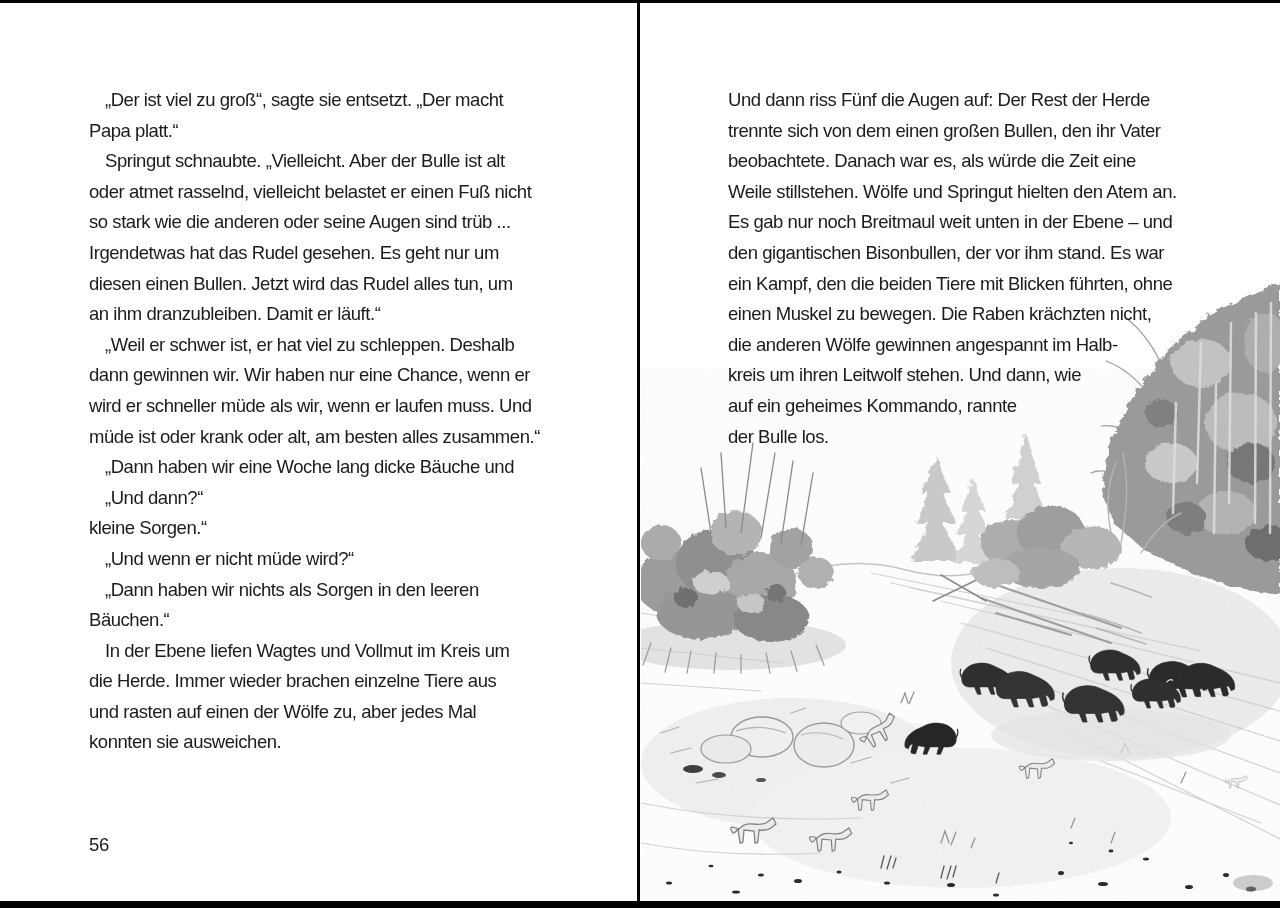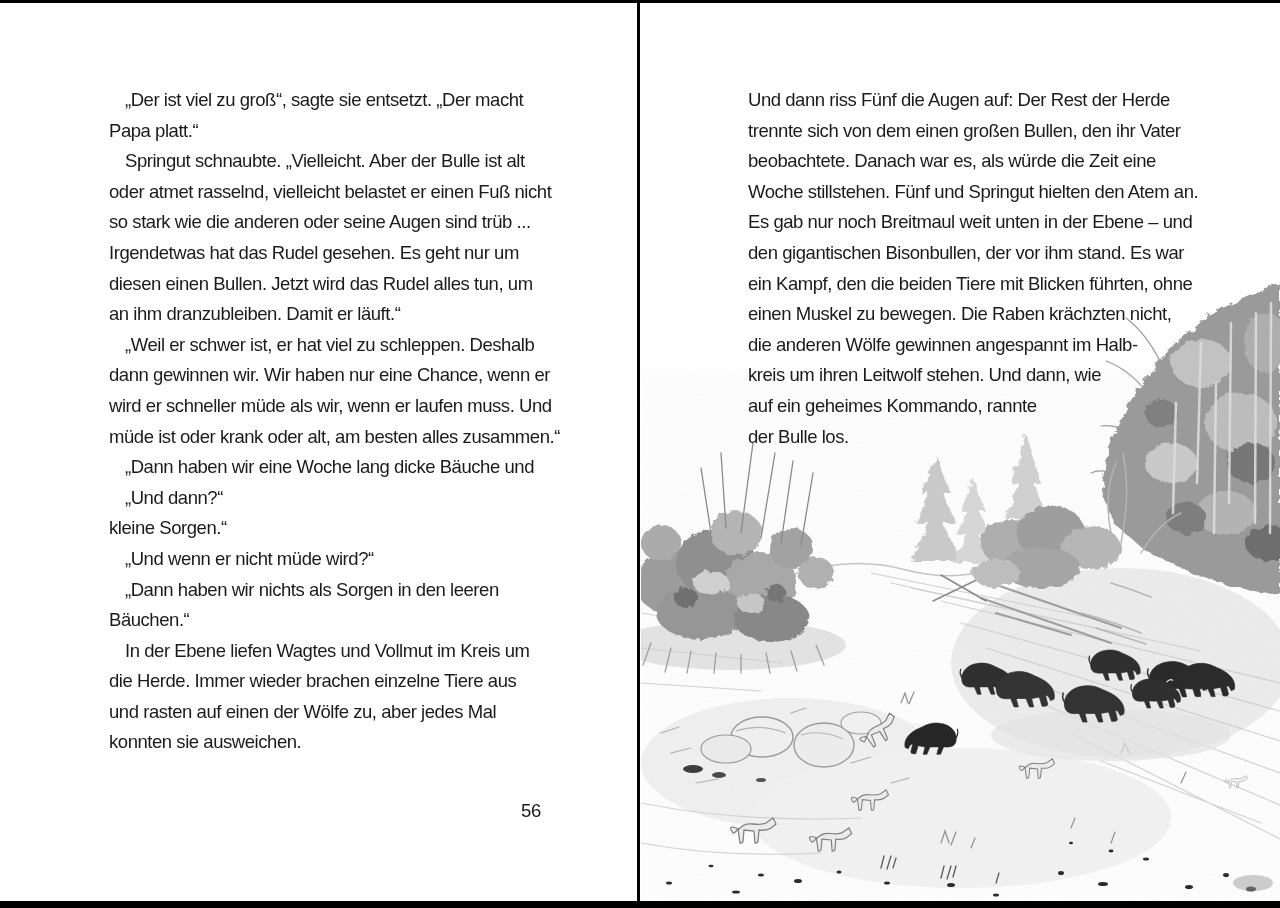--- a/index.html
+++ b/index.html
@@ -10,29 +10,28 @@
     color:#1b1b1b;
   }
   .frame-bar{position:absolute;left:0;width:1280px;background:#000;}
   #top-bar{top:0;height:3px;}
   #bottom-bar{top:901px;height:7px;}
   #divider{position:absolute;top:0;left:637px;width:3px;height:908px;background:#000;z-index:5;}
   .page-text{
     position:absolute;top:85px;width:480px;
     font-size:18.5px;line-height:30.6px;letter-spacing:-0.45px;
     color:#1b1b1b;
-    margin-left:20px;
   }
   #left-text{left:89px;}
   #right-text{left:728px;z-index:3;}
   .line{height:30.6px;white-space:pre;}
   .line.indent{padding-left:16px;}
   #page-number{
-    position:absolute;left:89px;top:800px;width:452px;
-    text-align:right;font-size:18.5px;letter-spacing:-0.3px;
+    position:absolute;left:89px;top:834px;width:452px;
+    text-align:left;font-size:18.5px;letter-spacing:-0.3px;
   }
   #illu{position:absolute;left:641px;top:283px;z-index:1;}
 </style>
 </head>
 <body>
 
 <div>
 
   <div id="top-bar" class="frame-bar"></div>
   <div id="divider"></div>
@@ -63,21 +62,21 @@
         <div class="line">konnten sie ausweichen.</div>
       </div>
     <div id="page-number">56</div>
   </div>
 
   <div>
     <div id="right-text" class="page-text">
         <div class="line">Und dann riss Fünf die Augen auf: Der Rest der Herde</div>
         <div class="line">trennte sich von dem einen großen Bullen, den ihr Vater</div>
         <div class="line">beobachtete. Danach war es, als würde die Zeit eine</div>
-        <div class="line">Woche stillstehen. Fünf und Springut hielten den Atem an.</div>
+        <div class="line">Weile stillstehen. Wölfe und Springut hielten den Atem an.</div>
         <div class="line">Es gab nur noch Breitmaul weit unten in der Ebene – und</div>
         <div class="line">den gigantischen Bisonbullen, der vor ihm stand. Es war</div>
         <div class="line">ein Kampf, den die beiden Tiere mit Blicken führten, ohne</div>
         <div class="line">einen Muskel zu bewegen. Die Raben krächzten nicht,</div>
         <div class="line">die anderen Wölfe gewinnen angespannt im Halb-</div>
         <div class="line">kreis um ihren Leitwolf stehen. Und dann, wie</div>
         <div class="line">auf ein geheimes Kommando, rannte</div>
         <div class="line">der Bulle los.</div>
       </div>
 

